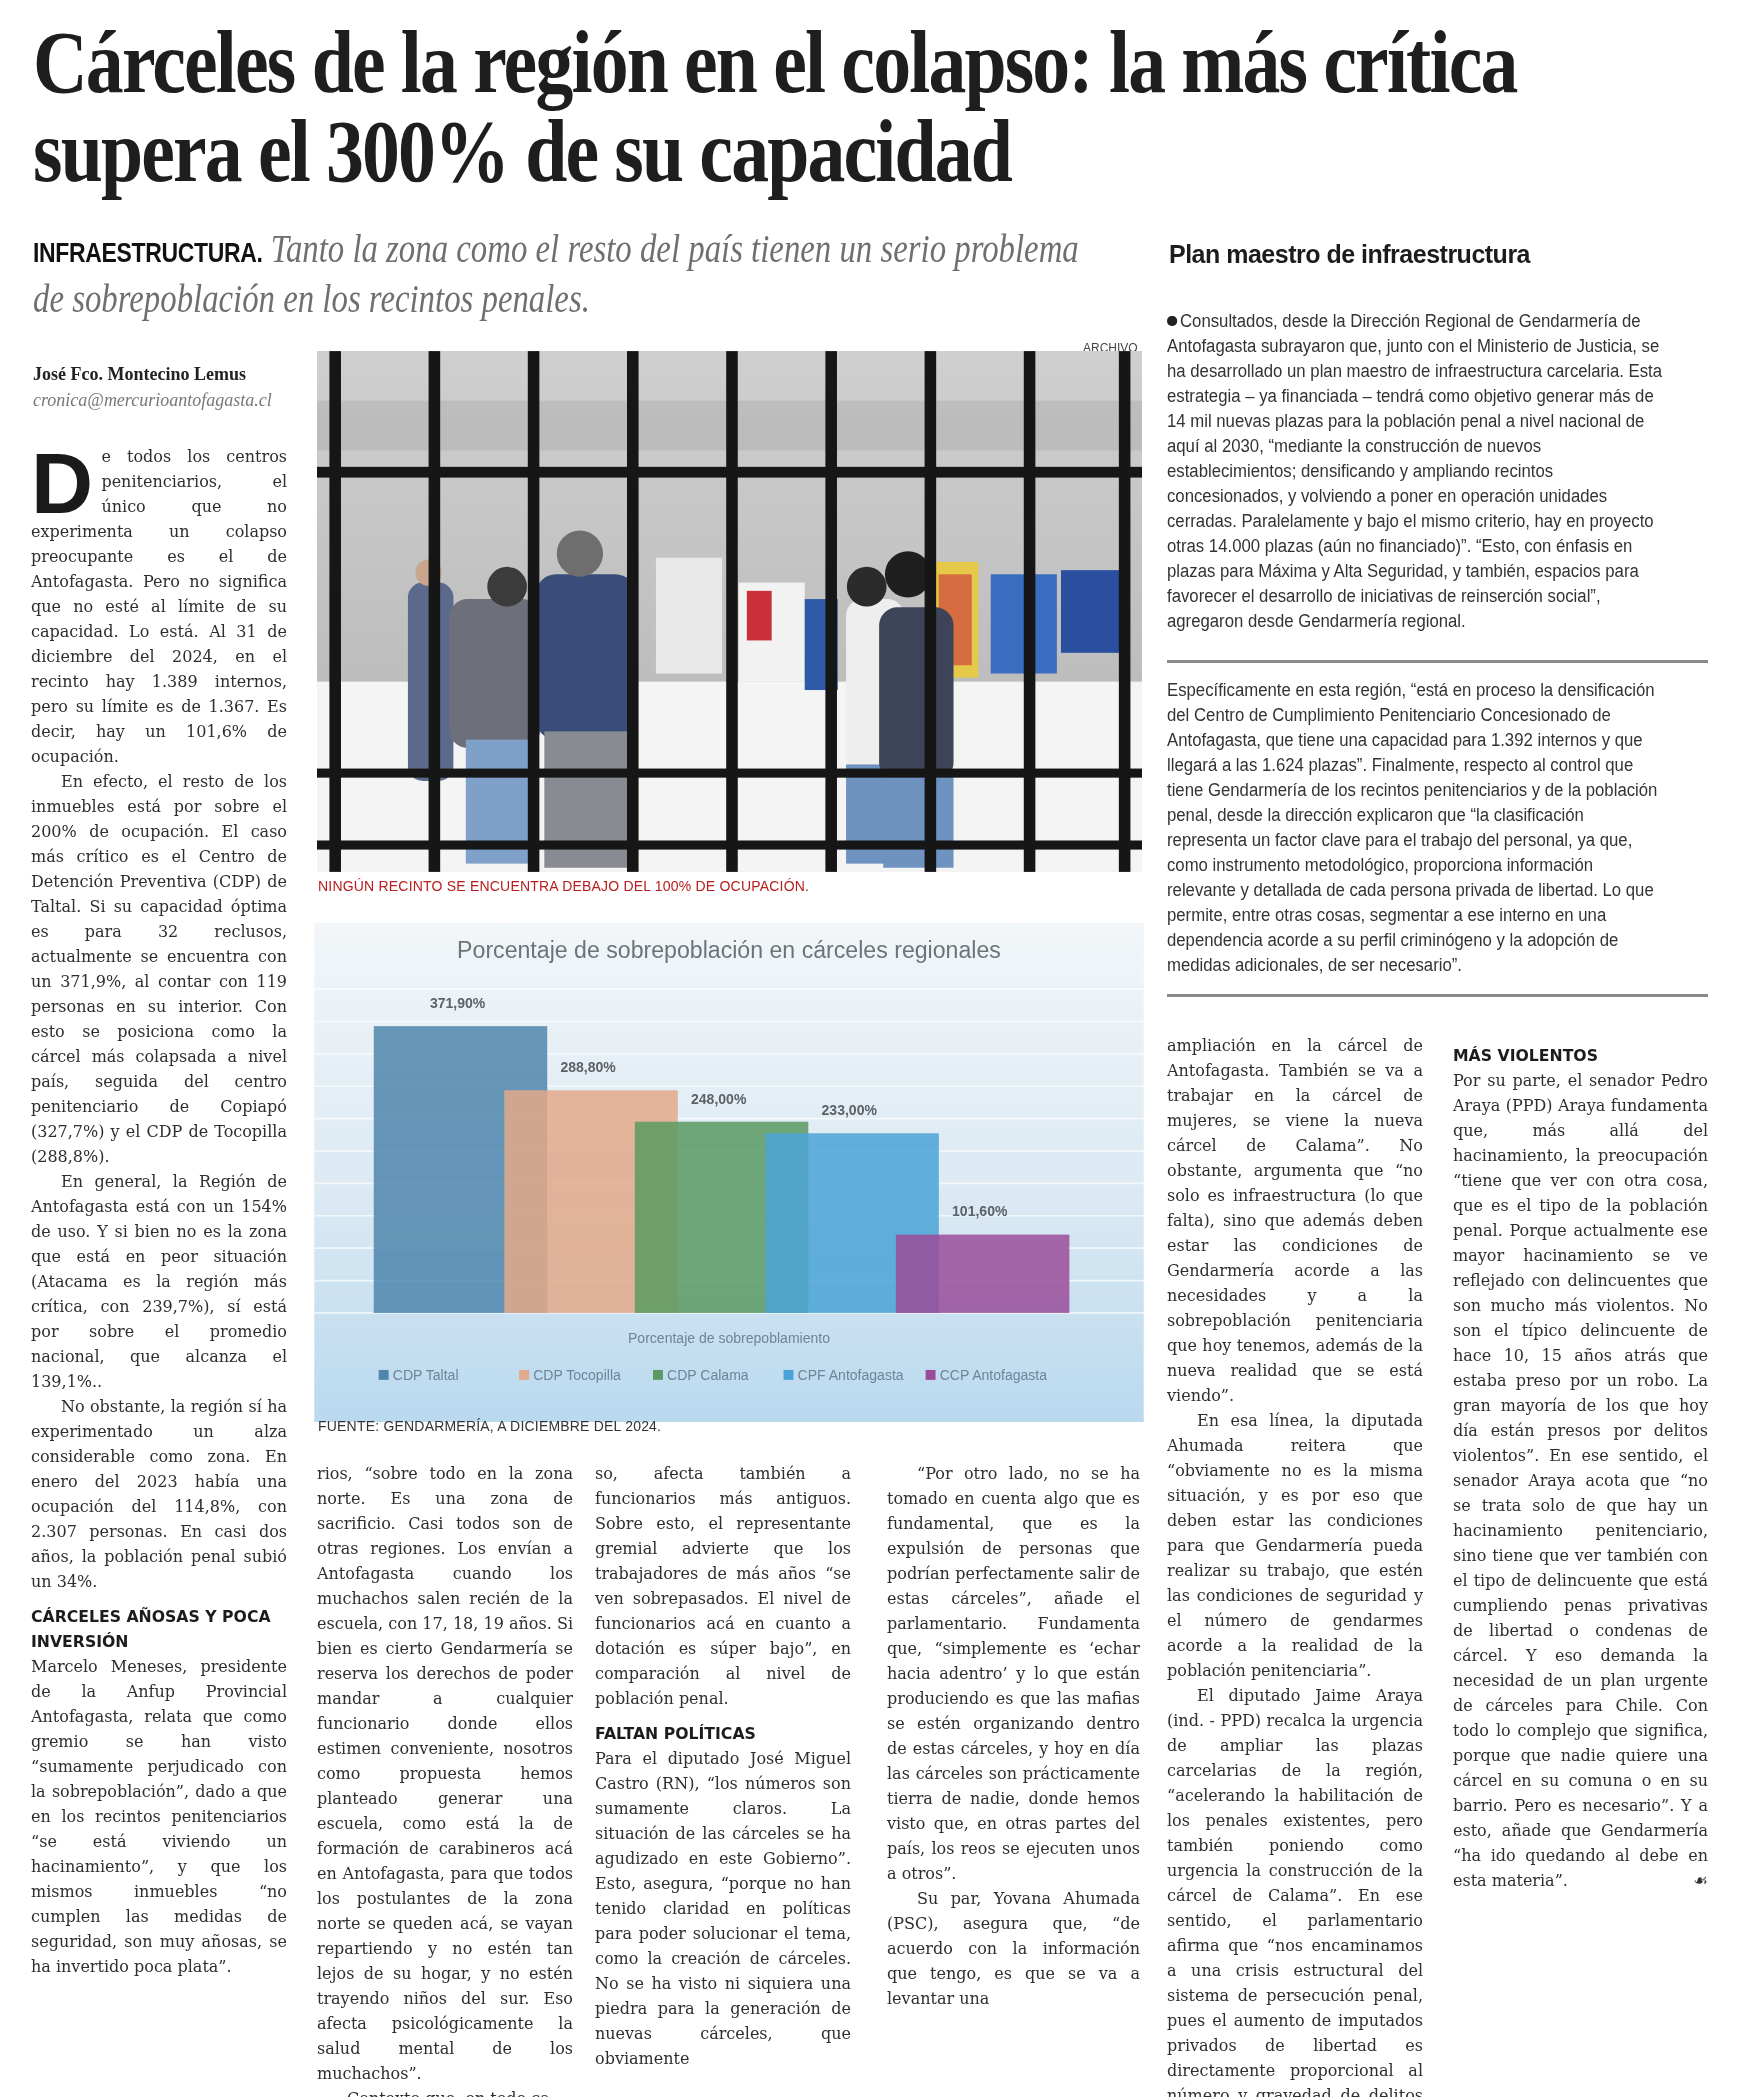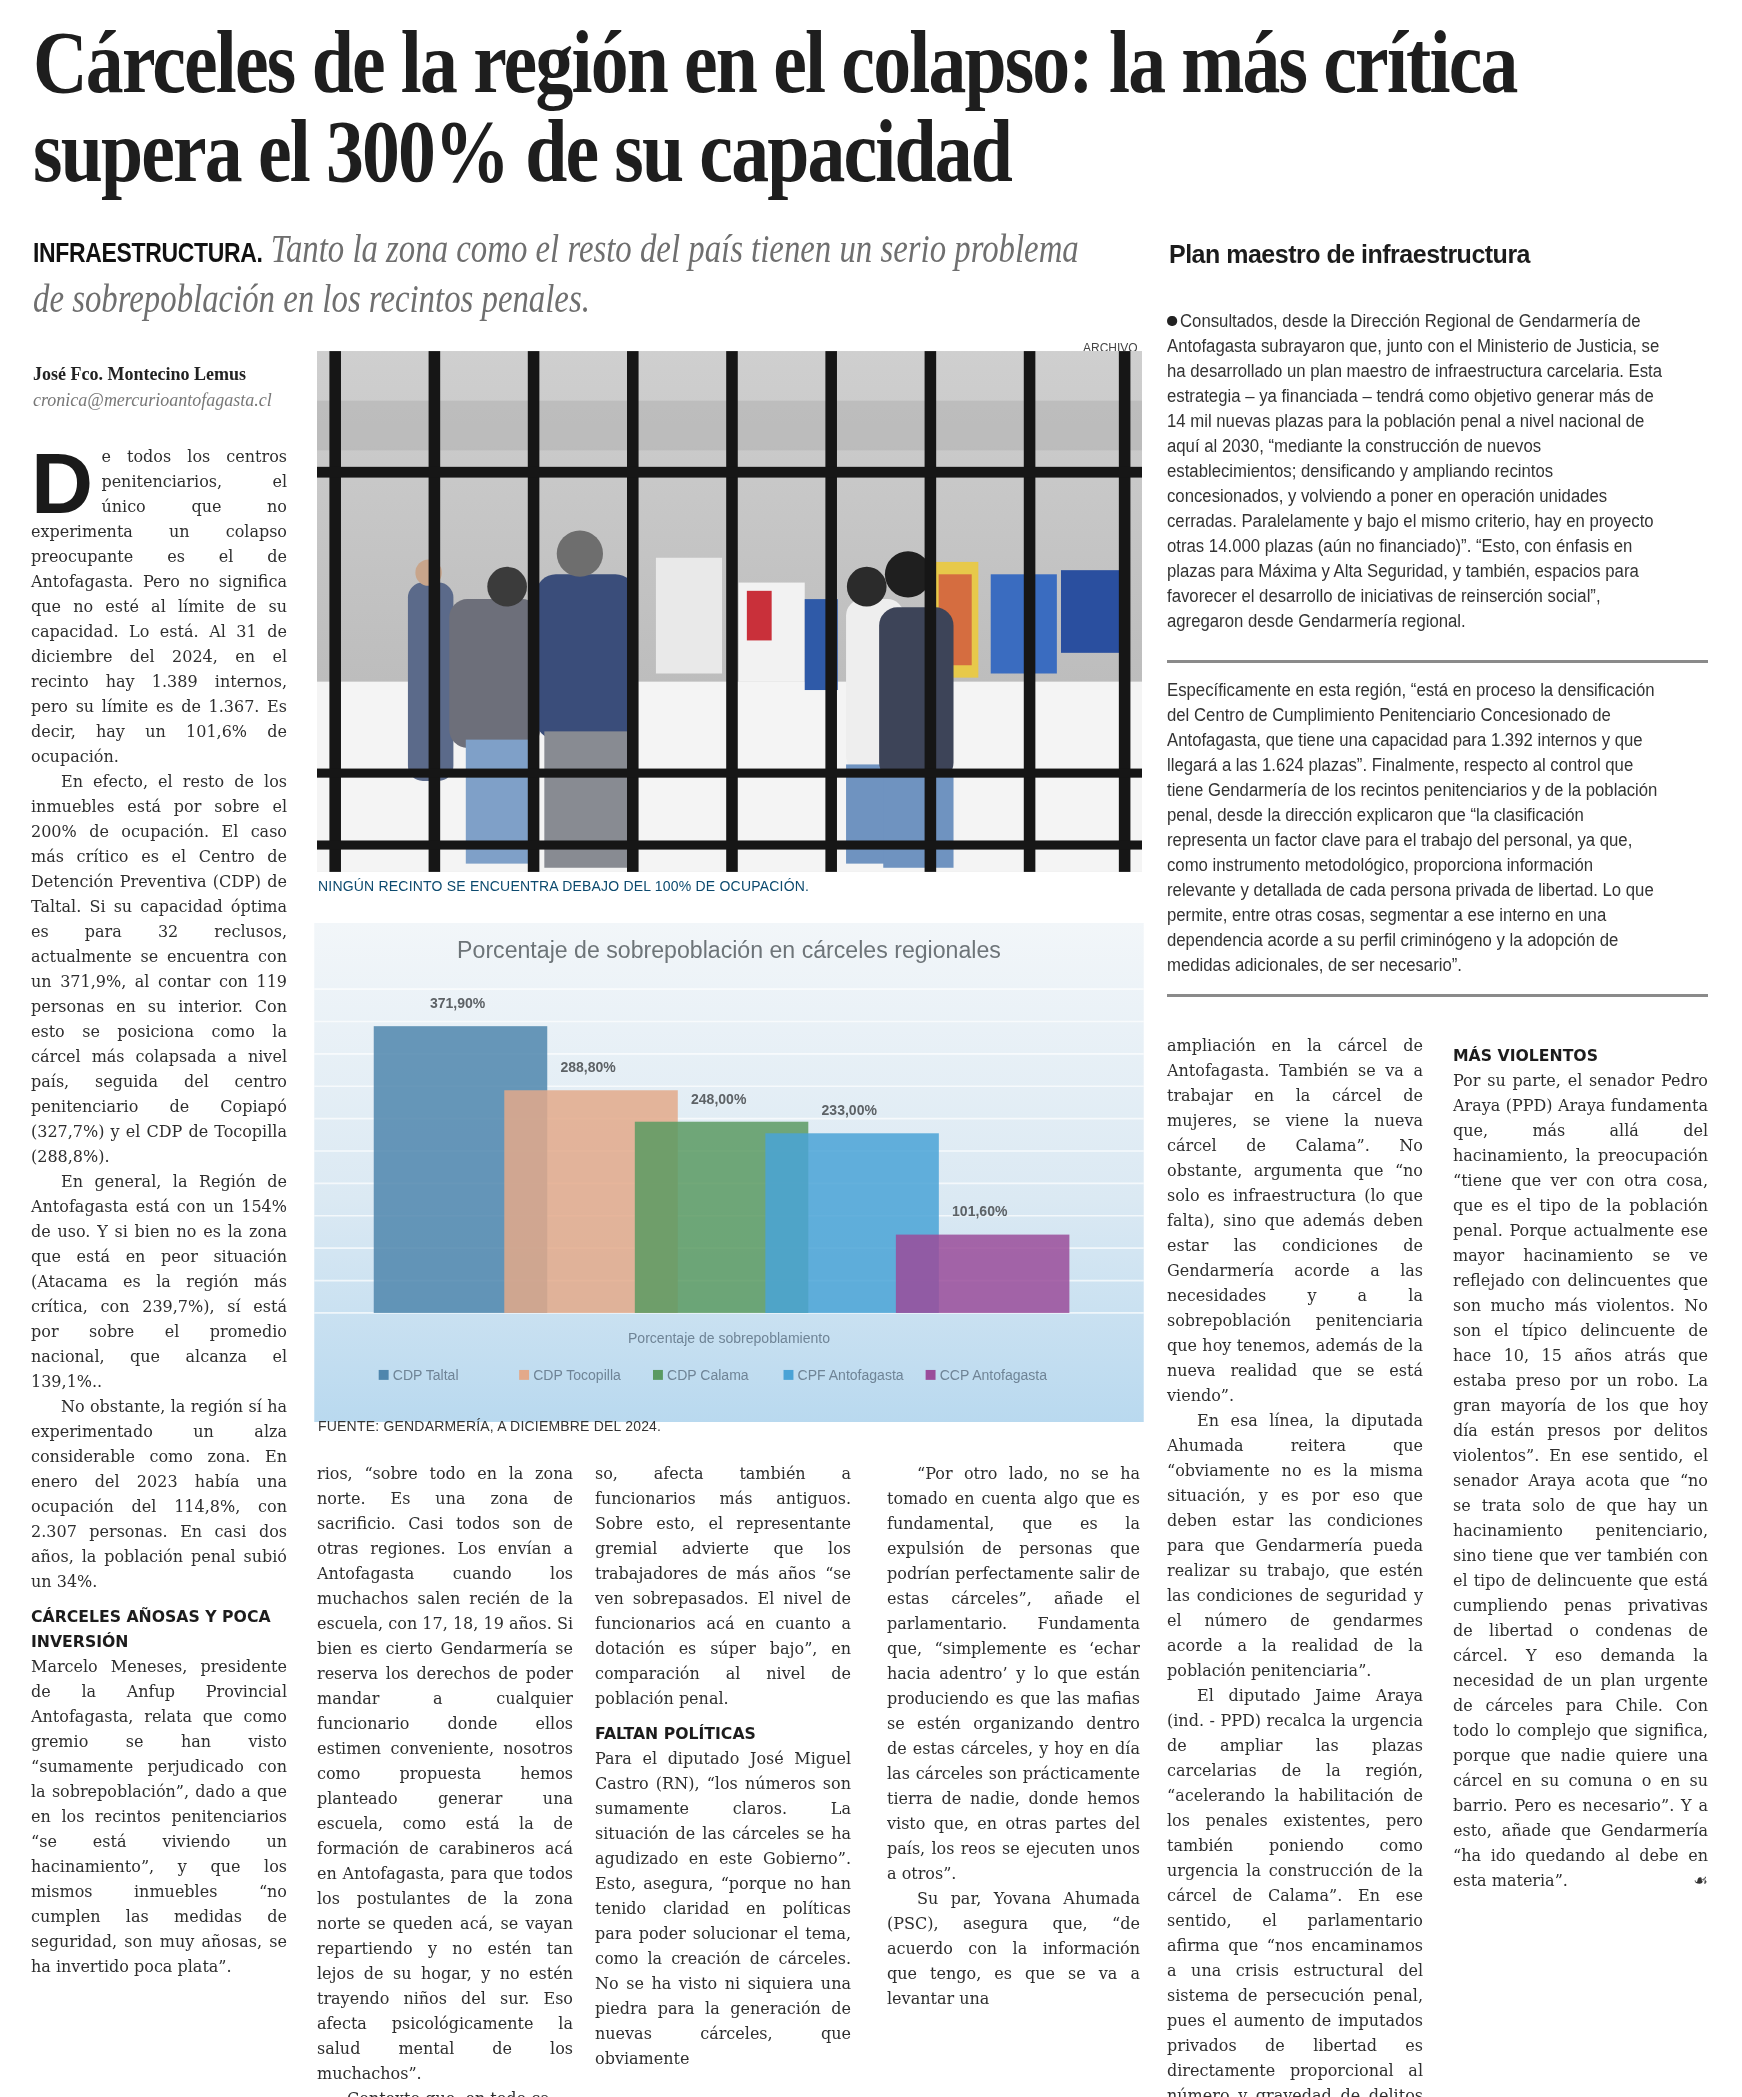--- a/index.html
+++ b/index.html
@@ -35,21 +35,21 @@
   .col2 { left: 317px; top: 1461px; width: 256px; }
   .col3 { left: 595px; top: 1461px; width: 256px; }
   .col4 { left: 887px; top: 1461px; width: 253px; }
   .col5 { left: 1167px; top: 1033px; width: 256px; }
   .col6 { left: 1453px; top: 1033px; width: 255px; }
 
   .dropcap { float: left; font-family: "Liberation Sans", sans-serif; font-weight: bold; font-size: 86px; line-height: 69px; margin: 5px 8.3px 0 0; color: #1a1a1a; }
 
   .photo { position: absolute; left: 317px; top: 351px; width: 825px; height: 521px; overflow: hidden; background: #dcdcdc; }
   .photo-credit { position: absolute; left: 1083px; top: 341px; font-family: "Liberation Sans", sans-serif; font-size: 12px; color: #444; }
-  .photo-caption { position: absolute; left: 318px; top: 878px; font-family: "Liberation Sans", sans-serif; font-size: 14px; color: #0c4a6e; letter-spacing: 0.2px; }
+  .photo-caption { position: absolute; left: 318px; top: 878px; font-family: "Liberation Sans", sans-serif; font-size: 14px; color: #b91c1c; letter-spacing: 0.2px; }
 
   .chart-wrap { position: absolute; left: 314px; top: 923px; width: 830px; height: 499px; }
   .chart-source { position: absolute; left: 318px; top: 1418px; font-family: "Liberation Sans", sans-serif; font-size: 14px; color: #333; letter-spacing: 0.2px; }
 
   .sidebar-title { position: absolute; left: 1169px; top: 240px; font-family: "Liberation Sans", sans-serif; font-weight: bold; font-size: 25px; color: #1c1c1c; letter-spacing: -0.5px; }
   .sidebar-text {
     position: absolute; left: 1167px; width: 537px; font-family: "Liberation Sans", sans-serif;
     font-size: 18px; line-height: 25px; color: #333; transform: scaleX(0.93); transform-origin: left top;
   }
   .sidebar-1 { top: 309px; }

